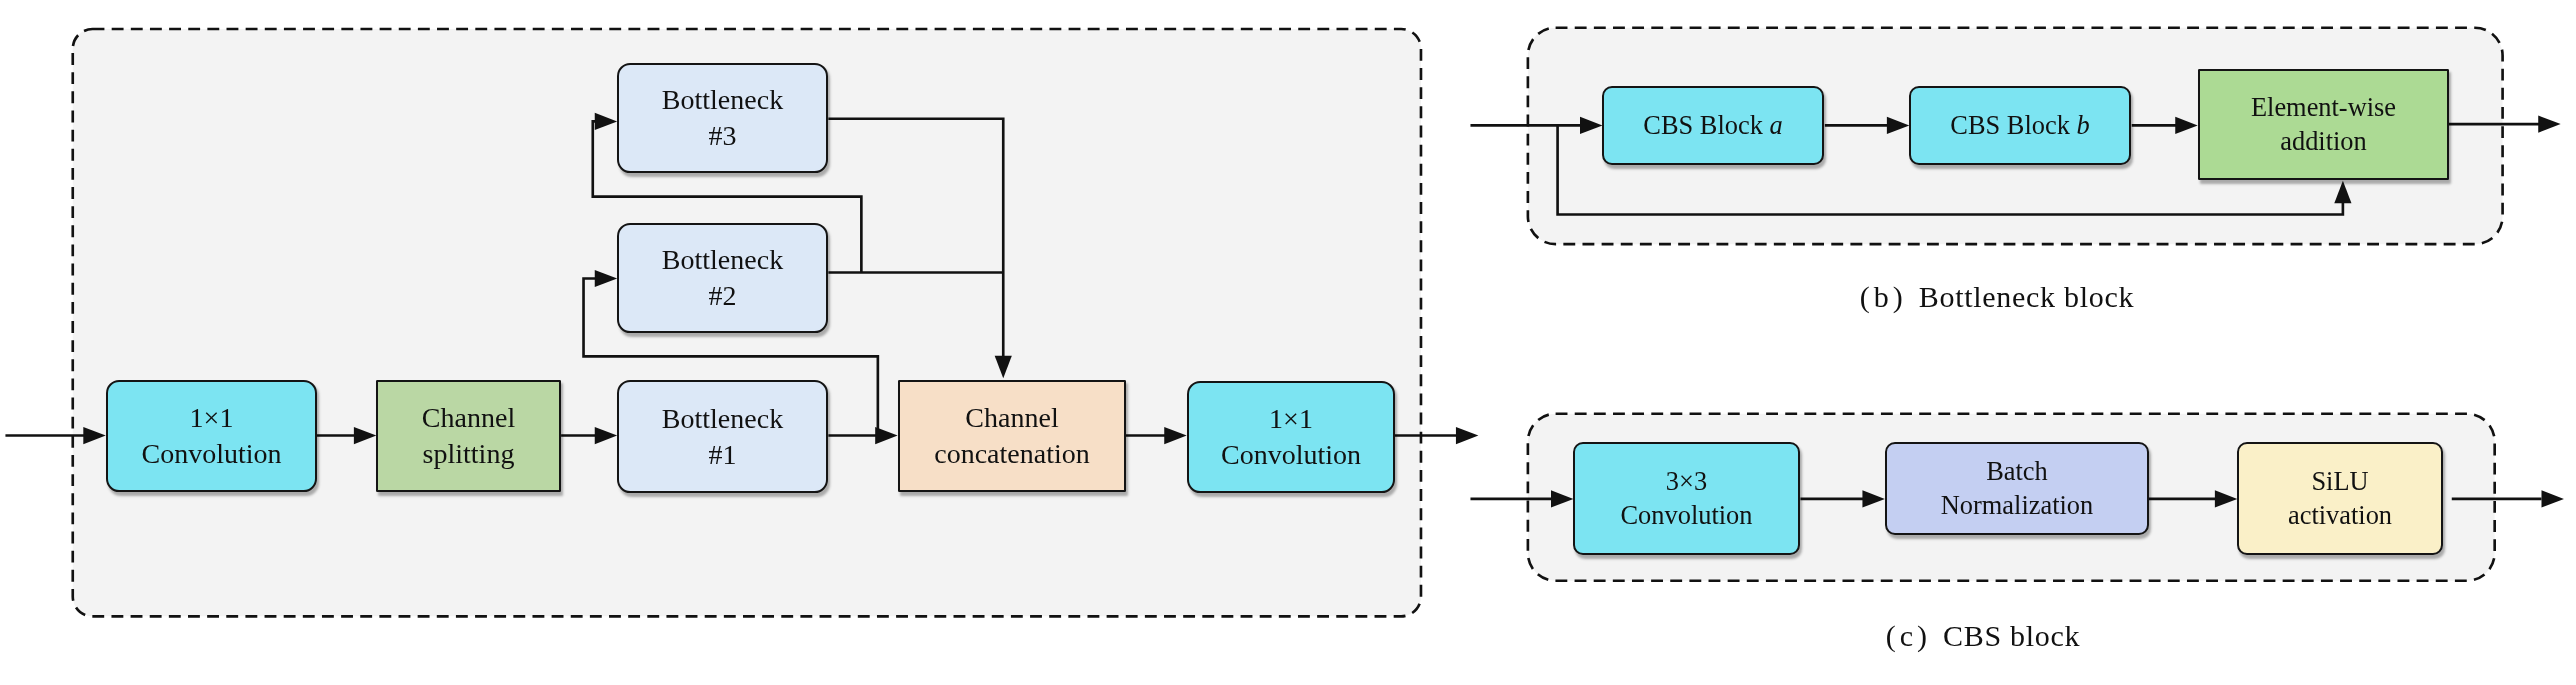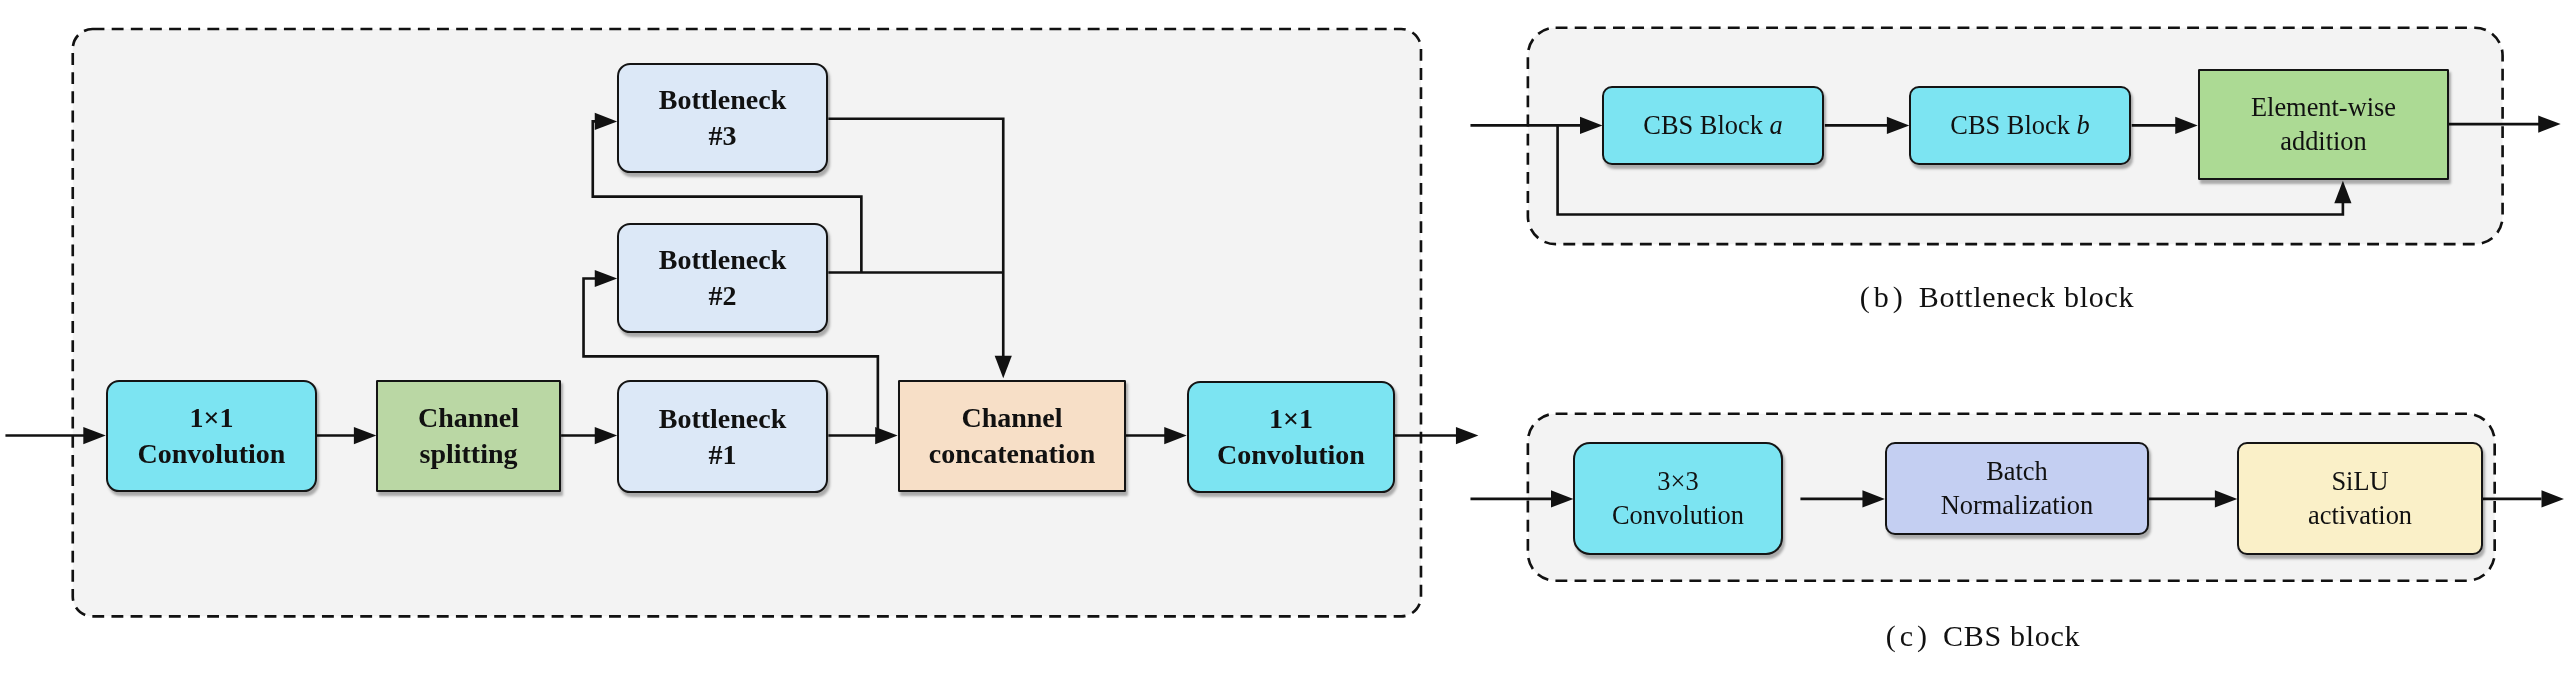--- a/index.html
+++ b/index.html
@@ -17,21 +17,21 @@
     position:absolute;
     display:flex;flex-direction:column;align-items:center;justify-content:center;
     text-align:center;
     border:2px solid #141414;
     box-shadow:2px 3.3px 2.6px rgba(0,0,0,0.30);
     box-sizing:border-box;
     line-height:1.28;
     z-index:2;
   }
   .node .ln{display:block;white-space:nowrap;}
-  .fs-a{font-size:28px;font-weight:bold;}
+  .fs-a{font-size:28px;}
   .fs-b{font-size:26.4px;}
   .rounded{border-radius:13.2px;}
   .rounded-sm{border-radius:10px;}
   .sharp{border-radius:1.3px;}
 
   .fill-cyan{background:#7ce4f2;}
   .fill-green{background:#bad7a4;}
   .fill-blue{background:#dce8f7;}
   .fill-peach{background:#f7dfc7;}
   .fill-addgreen{background:#acda94;}
@@ -151,29 +151,29 @@
     <span class="ln it">b</span>
   </div>
   <div class="node fill-addgreen sharp fs-b" style="left:2198px;top:69px;width:251px;height:111px;">
     <span class="ln">Element-wise</span>
     <span class="ln">addition</span>
   </div>
   <div class="caption" style="left:1667px;top:280px;">
     <span class="pfx">(b)</span><span>Bottleneck block</span>
   </div>
 
-  <div class="node fill-cyan rounded-sm fs-b" style="left:1573px;top:442px;width:210px;height:113px;border-radius:17px;">
+  <div class="node fill-cyan rounded-sm fs-b" style="left:1573px;top:442px;width:227px;height:113px;">
     <span class="ln">3×3</span>
     <span class="ln">Convolution</span>
   </div>
   <div class="node fill-lavender rounded-sm fs-b" style="left:1885px;top:442px;width:264px;height:93px;">
     <span class="ln">Batch</span>
     <span class="ln">Normalization</span>
   </div>
-  <div class="node fill-cream rounded-sm fs-b" style="left:2237px;top:442px;width:246px;height:113px;text-align:right;">
+  <div class="node fill-cream rounded-sm fs-b" style="left:2237px;top:442px;width:206px;height:113px;text-align:right;">
     <span class="ln">SiLU</span>
     <span class="ln">activation</span>
   </div>
   <div class="caption" style="left:1653px;top:619px;">
     <span class="pfx">(c)</span><span>CBS block</span>
   </div>
 
 </div>
 
 

